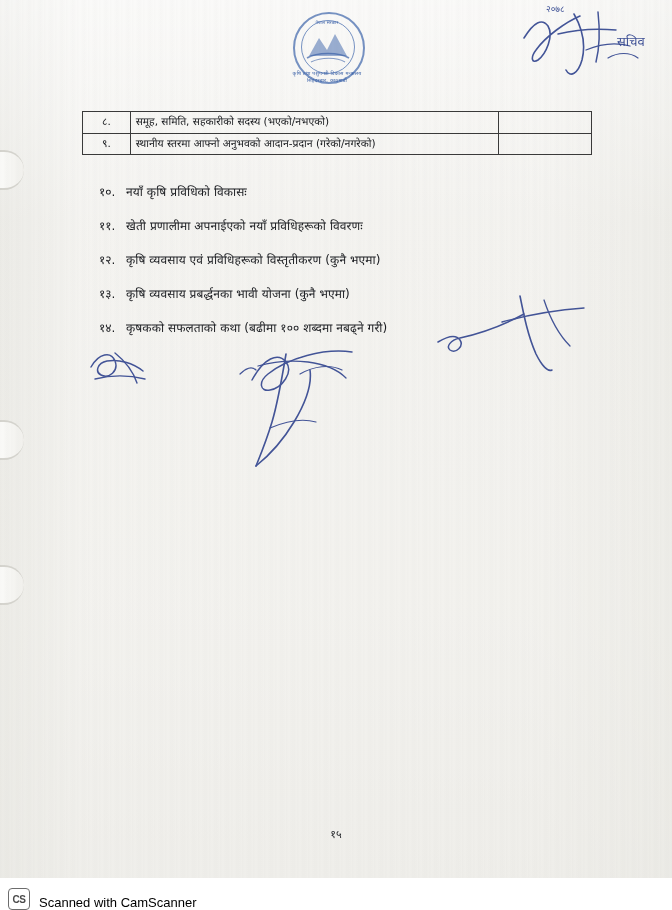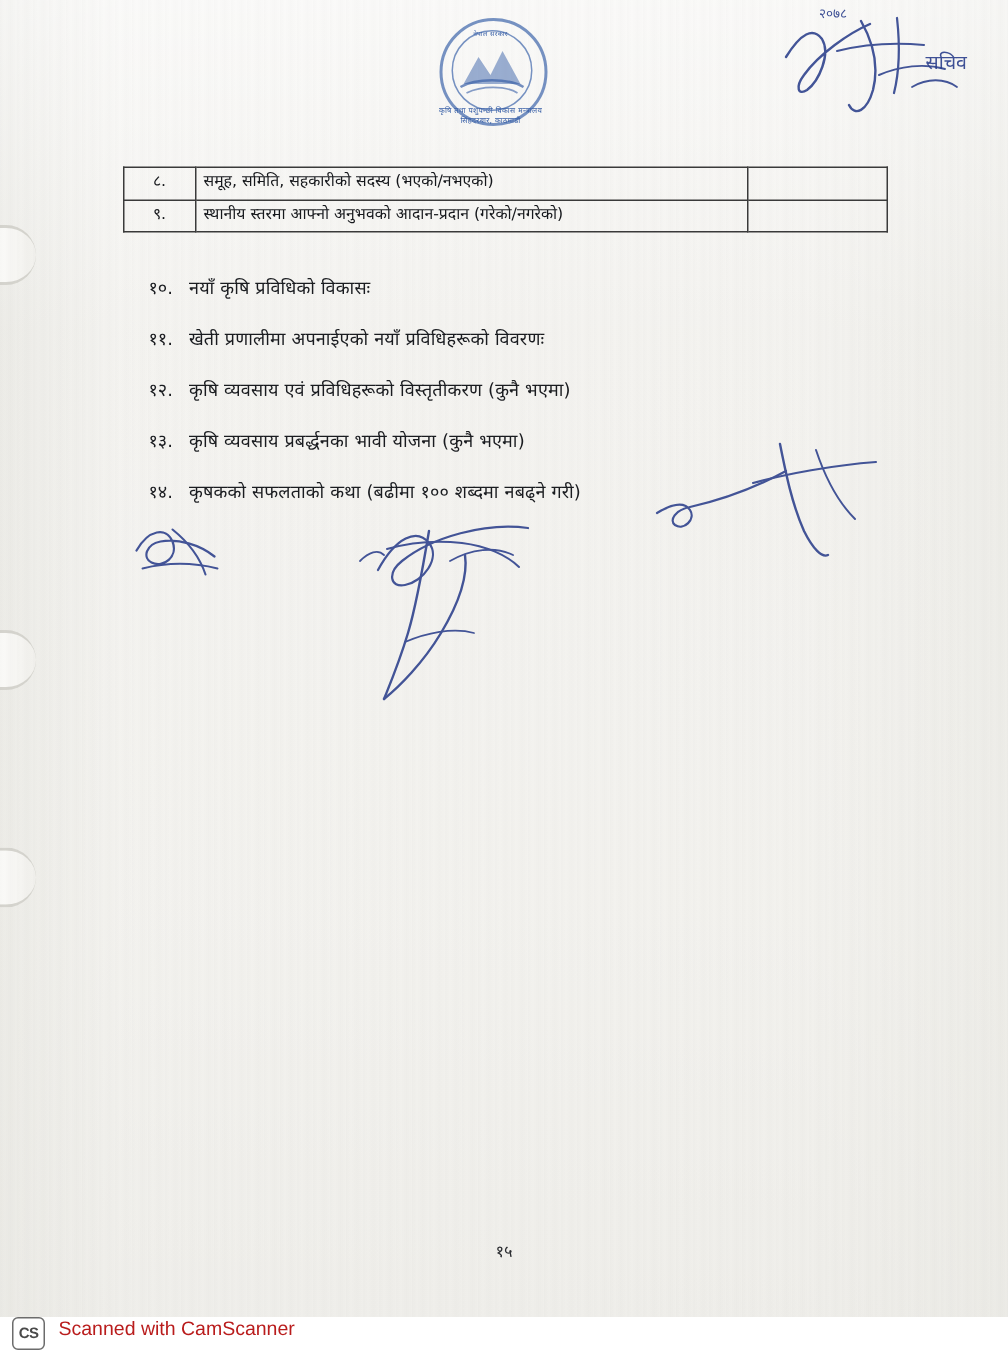--- a/index.html
+++ b/index.html
@@ -164,42 +164,42 @@
 
   
   #footer {
     position: absolute;
     left: 0;
     top: 878px;
     width: 672px;
     height: 32px;
     background: #ffffff;
     display: flex;
-    align-items: flex-start;
+    align-items: flex-end;
     padding-left: 8px;
     box-sizing: border-box;
   }
   #cs-badge {
     width: 20px;
     height: 20px;
     border: 1.6px solid #6c6c6c;
     border-radius: 4px;
     color: #4a4a4a;
     font-size: 10px;
     font-weight: bold;
     display: flex;
     align-items: center;
     justify-content: center;
     font-family: "Liberation Sans", sans-serif;
     letter-spacing: -.5px;
   }
   #footer-text {
     margin-left: 9px;
     font-size: 13px;
-    color: #b91c1c;
+    color: #000000;
     font-family: "Liberation Sans", sans-serif;
   }
 </style>
 </head>
 <body>
 
 <div id="page">
 
   <div class="punch-hole" id="hole1"></div>
   <div class="punch-hole" id="hole2"></div>

